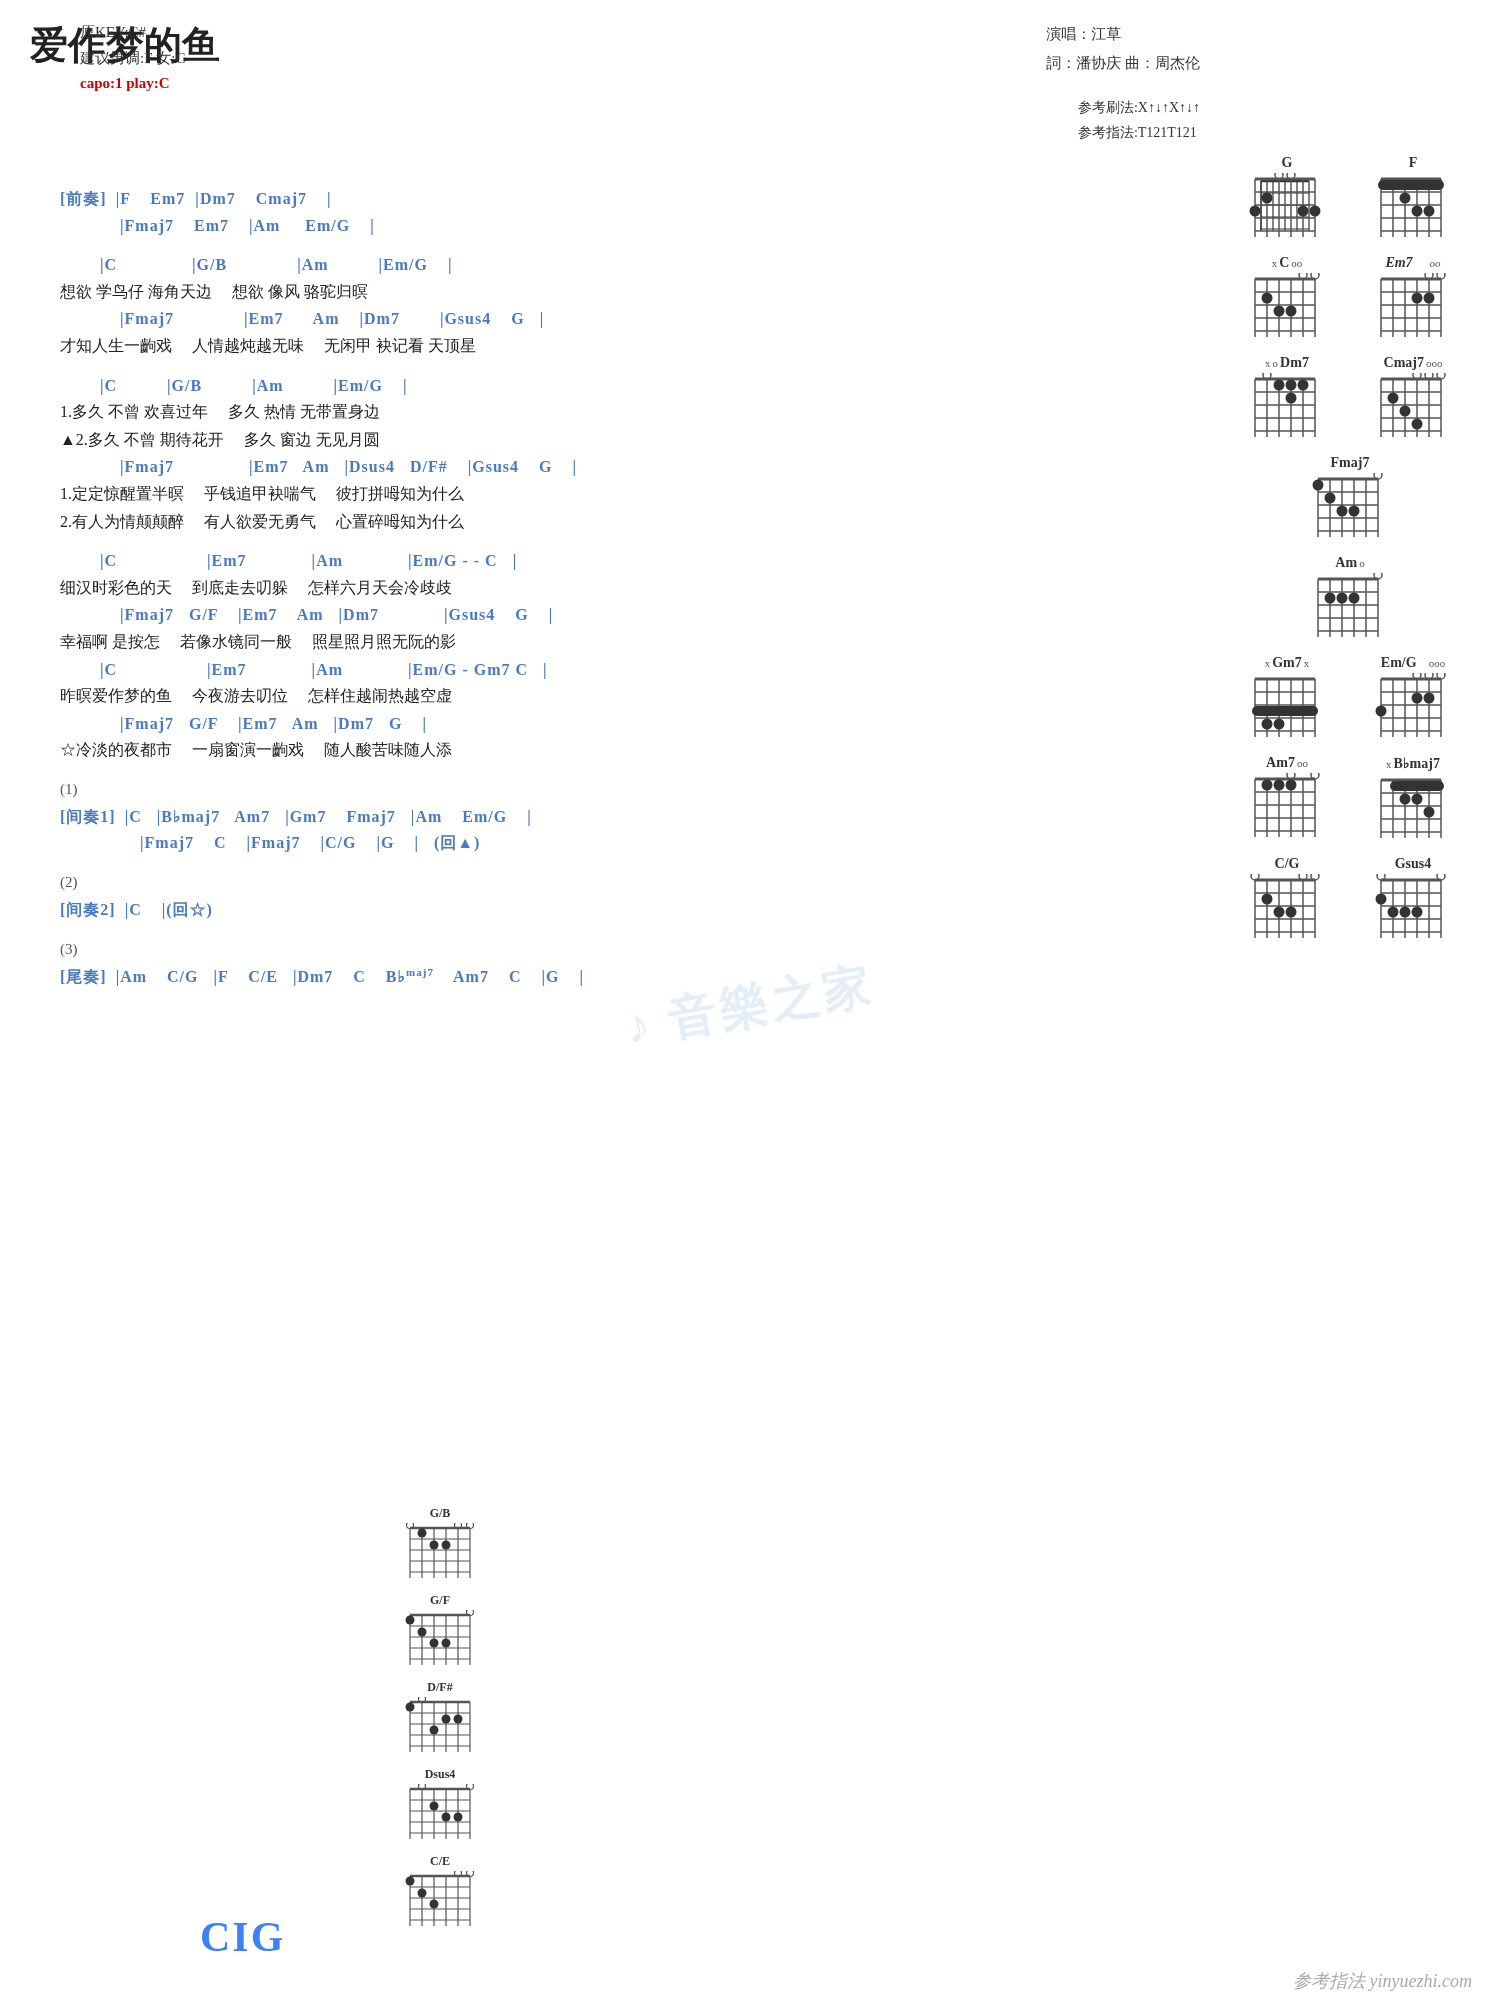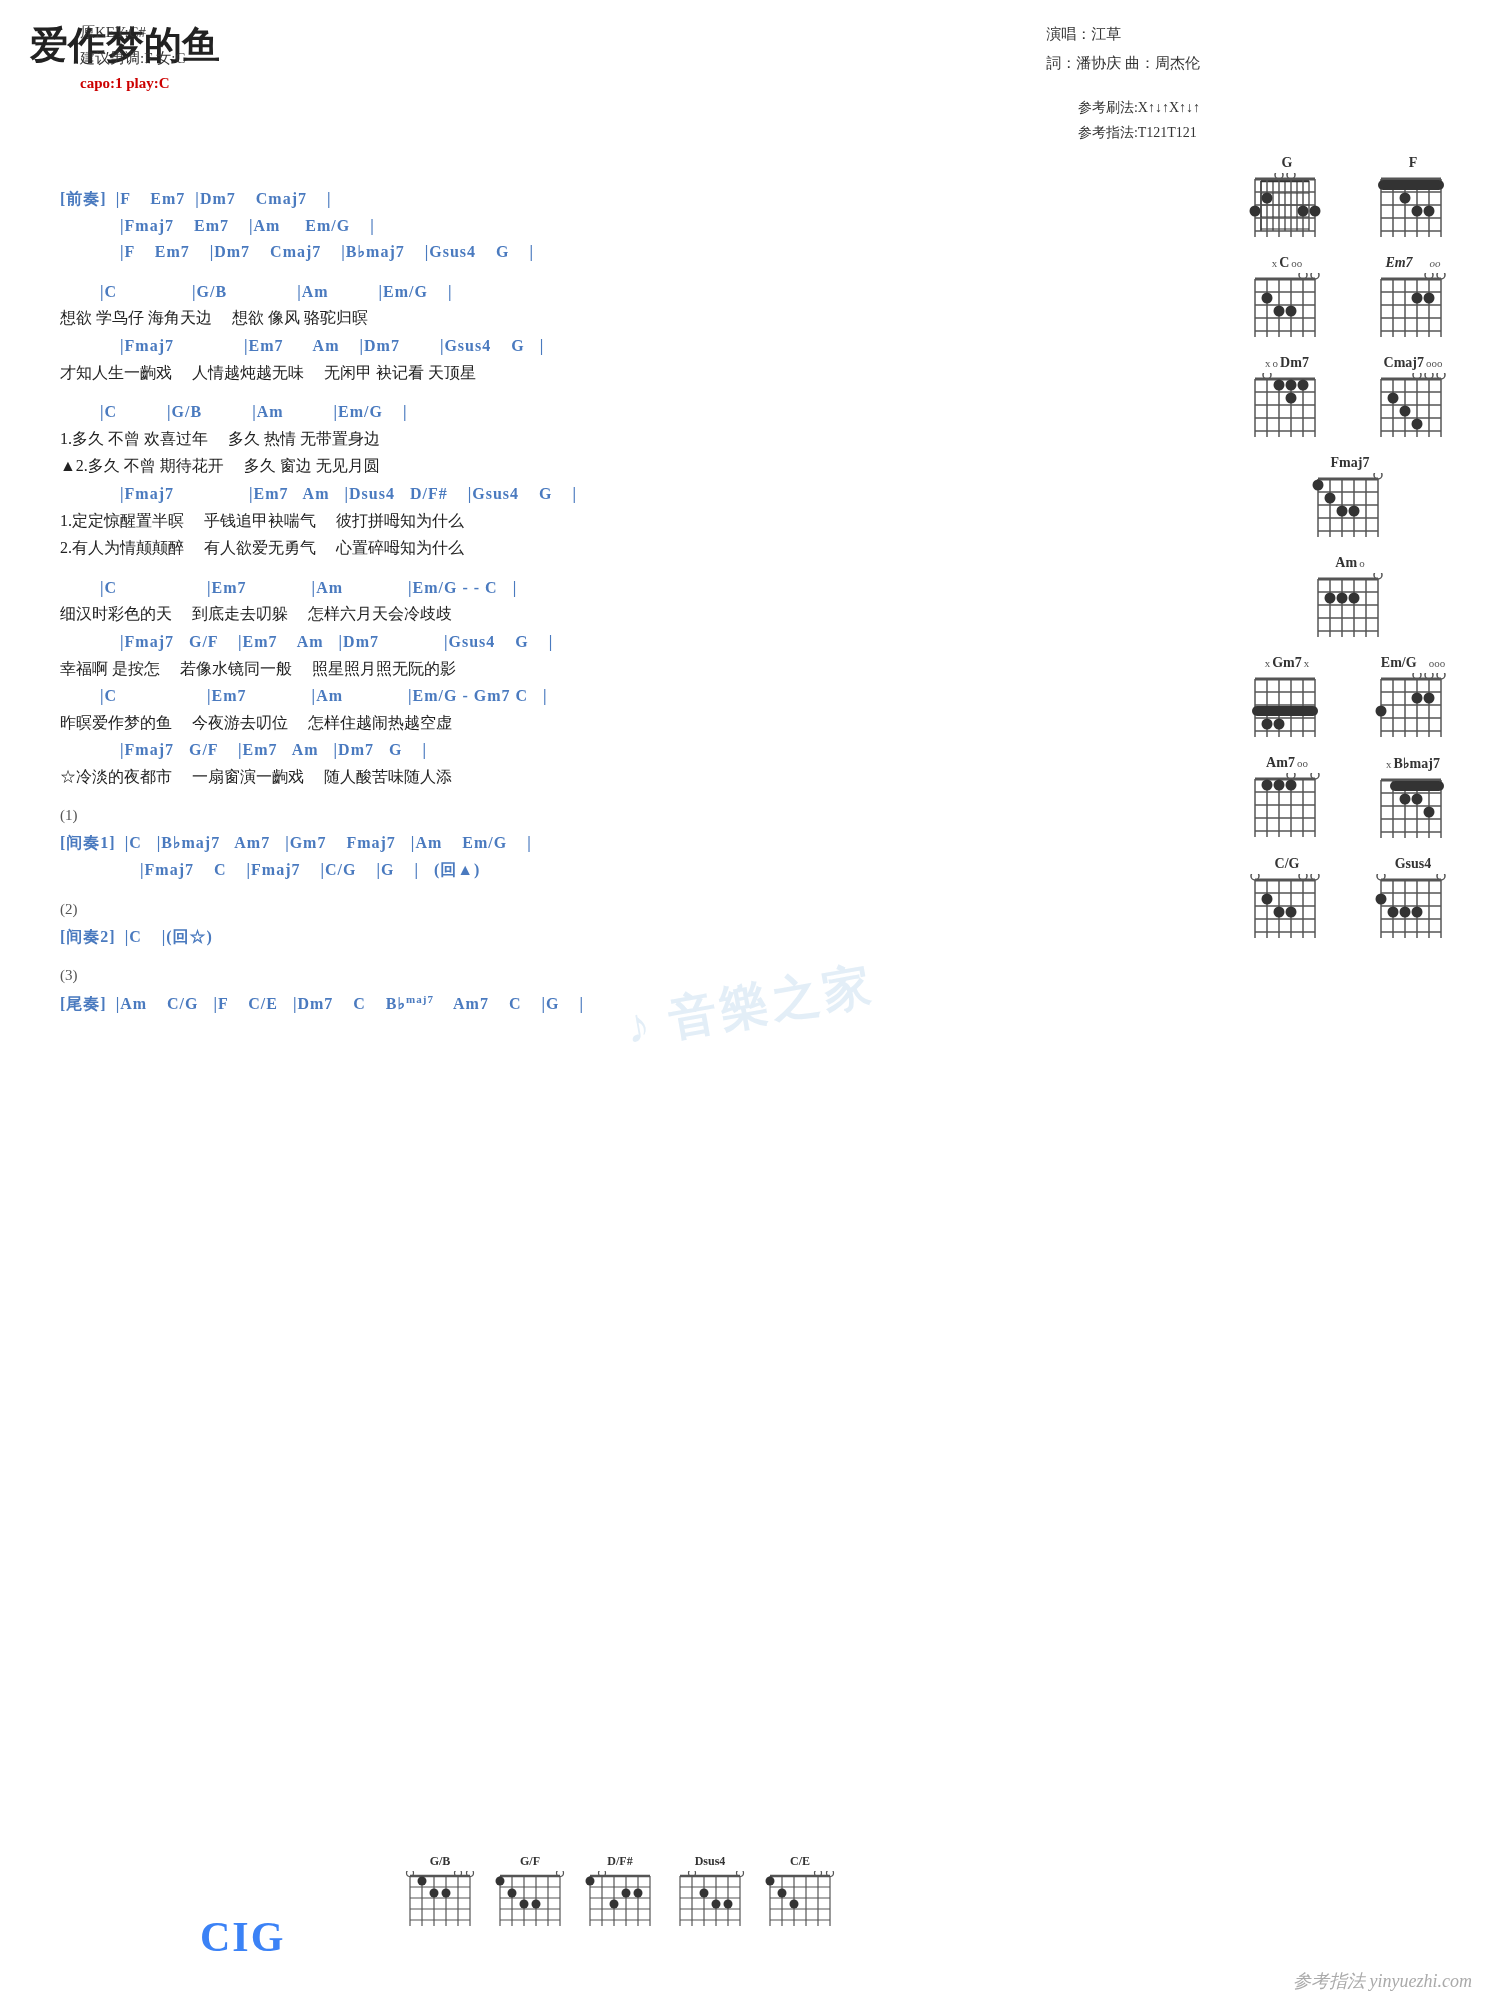--- a/index.html
+++ b/index.html
@@ -182,23 +182,20 @@
   <div class="main-content" style="margin-top:115px;">
 
     <div class="section">
       <div class="chord-line">
         <span class="section-label highlight-blue bold">[前奏]</span>
         <span>|F &nbsp;&nbsp; Em7 &nbsp;|Dm7 &nbsp;&nbsp; Cmaj7 &nbsp;&nbsp; |</span>
       </div>
       <div class="chord-line" style="padding-left:60px;">
         |Fmaj7 &nbsp;&nbsp; Em7 &nbsp;&nbsp; |Am &nbsp;&nbsp;&nbsp; Em/G &nbsp;&nbsp; |
       </div>
-      <div class="chord-line" style="padding-left:60px;">
-        |F &nbsp;&nbsp; Em7 &nbsp;&nbsp; |Dm7 &nbsp;&nbsp; Cmaj7 &nbsp;&nbsp; |B♭maj7 &nbsp;&nbsp; |Gsus4 &nbsp;&nbsp; G &nbsp;&nbsp; |
-      </div>
     </div>
 
     <div class="spacer"></div>
 
     <div class="section">
       <div class="chord-line" style="padding-left:40px;">
         |C &nbsp;&nbsp;&nbsp;&nbsp;&nbsp;&nbsp;&nbsp;&nbsp;&nbsp;&nbsp;&nbsp;&nbsp;&nbsp; |G/B &nbsp;&nbsp;&nbsp;&nbsp;&nbsp;&nbsp;&nbsp;&nbsp;&nbsp;&nbsp;&nbsp;&nbsp; |Am &nbsp;&nbsp;&nbsp;&nbsp;&nbsp;&nbsp;&nbsp;&nbsp; |Em/G &nbsp;&nbsp; |
       </div>
       <div class="lyric-line">
         想欲 学鸟仔 海角天边 &nbsp;&nbsp;&nbsp; 想欲 像风 骆驼归暝
@@ -697,21 +694,21 @@
           <circle cx="8" cy="25" r="5.5" fill="#333"></circle>
           <circle cx="20" cy="38" r="5.5" fill="#333"></circle>
           <circle cx="32" cy="38" r="5.5" fill="#333"></circle>
           <circle cx="44" cy="38" r="5.5" fill="#333"></circle>
         </svg>
       </div>
     </div>
 
   </div>
 
-  <div style="position:absolute; bottom:80px; left:400px; display:flex; gap:10px; align-items:flex-end;">
+  <div style="position:absolute; bottom:80px; left:400px; display:flex; gap:10px; align-items:flex-end;flex-direction:column;">
     <div class="chord-diagram" style="width:80px;">
       <div class="chord-name" style="font-size:12px;">G/B</div>
       <svg viewBox="0 0 70 60" width="70" height="60">
         <line x1="5" y1="5" x2="5" y2="55" stroke="#555" stroke-width="1.2"></line>
         <line x1="17" y1="5" x2="17" y2="55" stroke="#555" stroke-width="1.2"></line>
         <line x1="29" y1="5" x2="29" y2="55" stroke="#555" stroke-width="1.2"></line>
         <line x1="41" y1="5" x2="41" y2="55" stroke="#555" stroke-width="1.2"></line>
         <line x1="53" y1="5" x2="53" y2="55" stroke="#555" stroke-width="1.2"></line>
         <line x1="65" y1="5" x2="65" y2="55" stroke="#555" stroke-width="1.2"></line>
         <line x1="5" y1="5" x2="65" y2="5" stroke="#555" stroke-width="2.5"></line>

